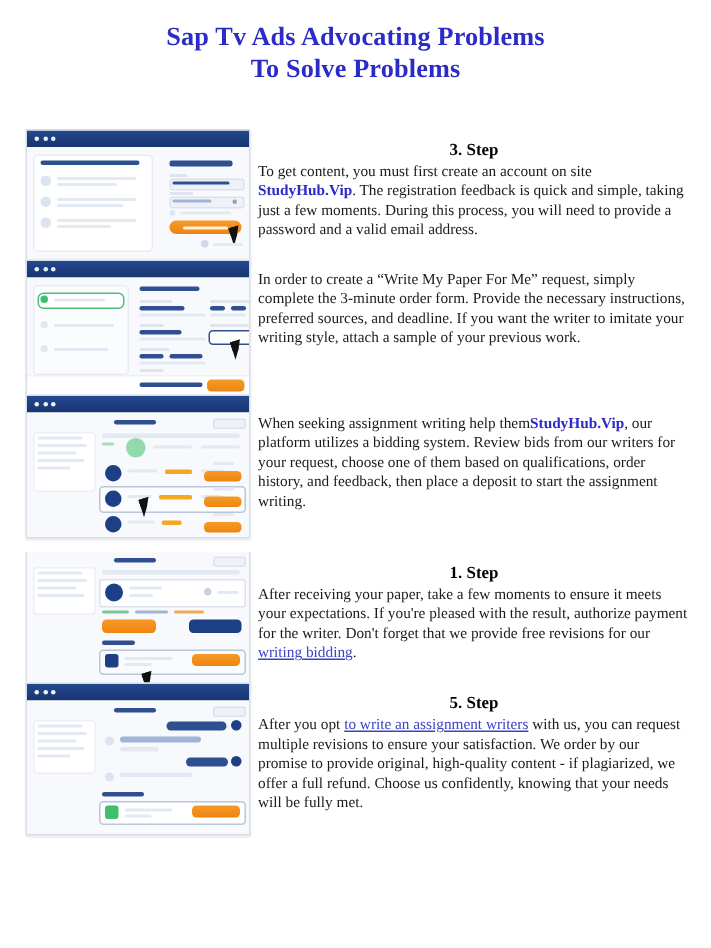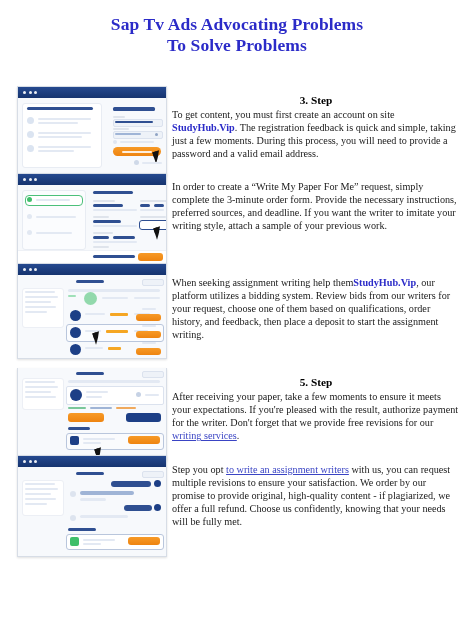--- a/index.html
+++ b/index.html
@@ -272,23 +272,23 @@
       <div class="hl" style="left:48px;top:65px;width:96px;height:15px;background:#fafbfd;"></div>
       <div class="card" style="left:52px;top:68px;width:9px;height:9px;background:#1d3f86;border:none;border-radius:2px;"></div>
       <div class="bar light" style="left:65px;top:70px;width:32px;height:2px;"></div>
       <div class="bar light" style="left:65px;top:74px;width:18px;height:2px;"></div>
       <div class="btn-orange" style="left:110px;top:68px;width:32px;height:8px;border-radius:3px;"></div>
       <div class="cursor" style="left:78px;top:80px;"></div>
     </div>
   </div>
 
   <div class="txt" style="top:8px;">
-    <div class="step-h">5. Step</div>
+    <div class="step-h">1. Step</div>
     <p>
-      <span>After receiving your paper, take a few moments to ensure it meets your expectations. If you're pleased with the result, authorize payment for the writer. Don't forget that we provide free revisions for our </span><span class="lnk-u">writing services</span><span>.</span>
+      <span>After receiving your paper, take a few moments to ensure it meets your expectations. If you're pleased with the result, authorize payment for the writer. Don't forget that we provide free revisions for our </span><span class="lnk-u">writing bidding</span><span>.</span>
     </p>
   </div>
 </div>
 
 <div class="row" style="top:455px;">
 
   <div class="shot" style="top:0;height:100px;">
     <div class="browser-bar">
       <span class="dot"></span>
       <span class="dot"></span>
@@ -322,17 +322,18 @@
 
       <div class="hl" style="left:48px;top:67px;width:96px;height:14px;background:#fff;"></div>
       <div class="card green" style="left:52px;top:70px;width:9px;height:9px;border:none;border-radius:2px;"></div>
       <div class="bar light" style="left:65px;top:72px;width:32px;height:2px;"></div>
       <div class="bar light" style="left:65px;top:76px;width:18px;height:2px;"></div>
       <div class="btn-orange" style="left:110px;top:70px;width:32px;height:8px;border-radius:3px;"></div>
     </div>
   </div>
 
   <div class="txt" style="top:8px;">
+    <div class="step-h">5. Step</div>
     <p>
-      <span>Step you opt </span><span class="lnk-u">to write an assignment writers</span><span> with us, you can request multiple revisions to ensure your satisfaction. We order by our promise to provide original, high-quality content - if plagiarized, we offer a full refund. Choose us confidently, knowing that your needs will be fully met.</span>
+      <span>After you opt </span><span class="lnk-u">to write an assignment writers</span><span> with us, you can request multiple revisions to ensure your satisfaction. We order by our promise to provide original, high-quality content - if plagiarized, we offer a full refund. Choose us confidently, knowing that your needs will be fully met.</span>
     </p>
   </div>
 </div>
 
 </body></html>

